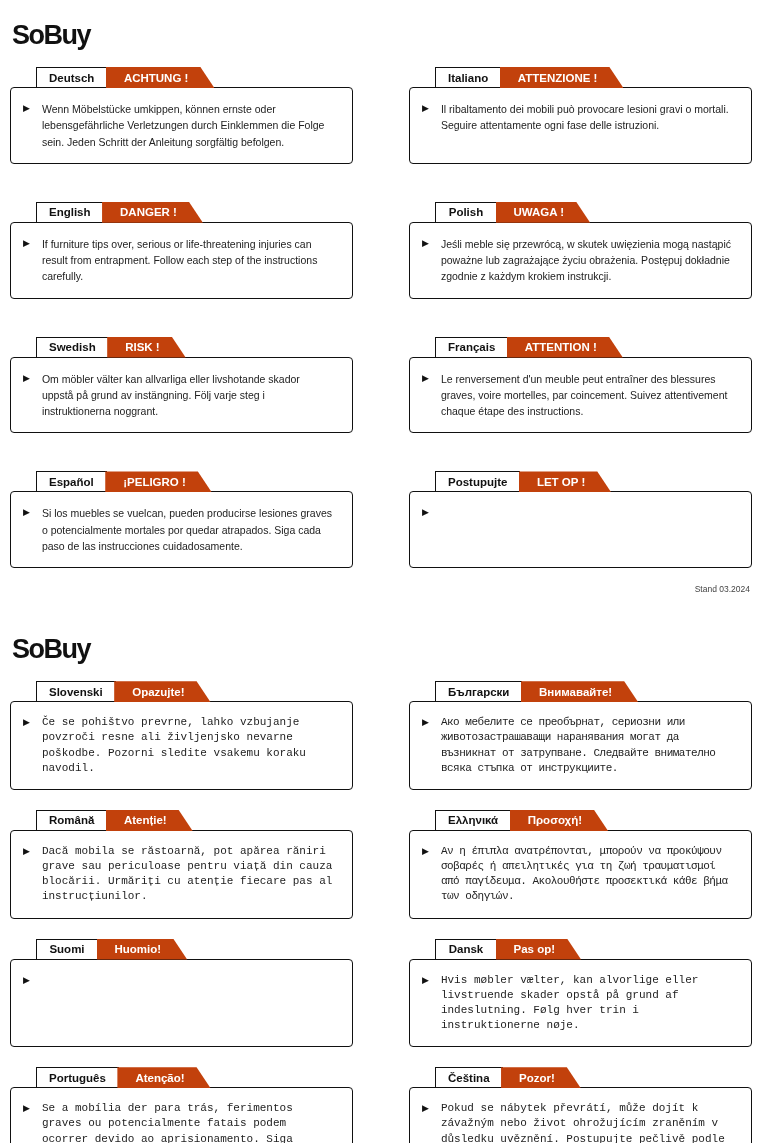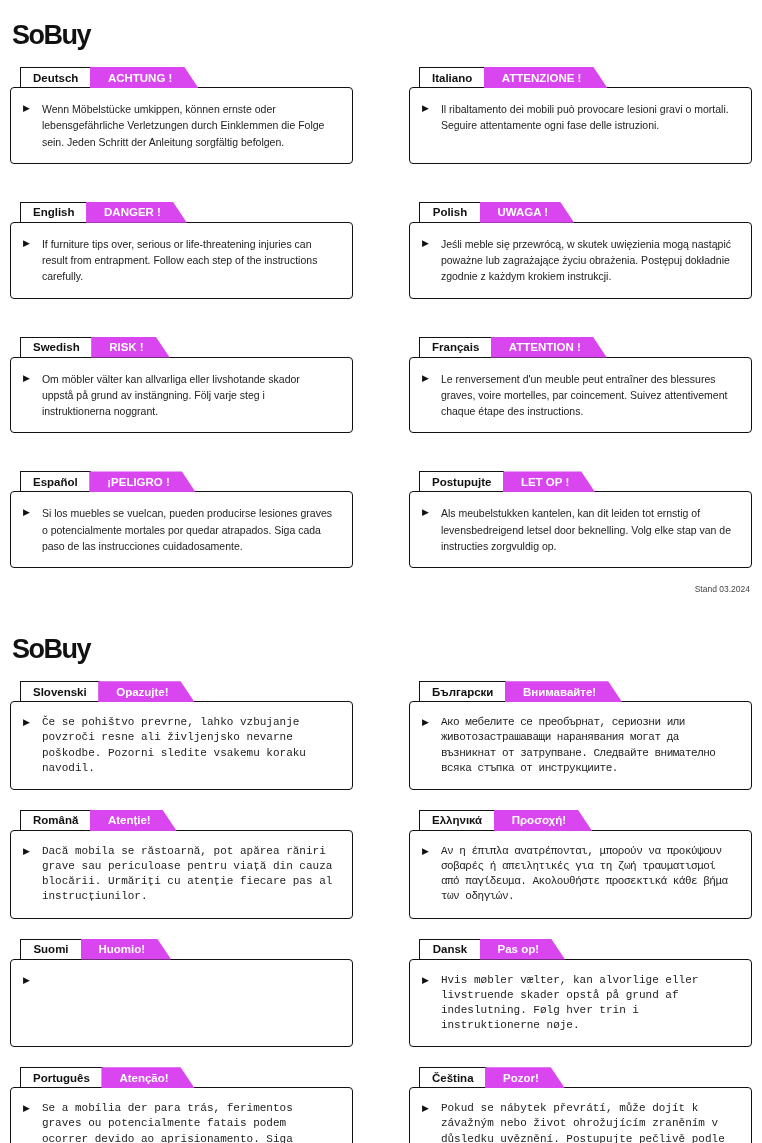--- a/index.html
+++ b/index.html
@@ -39,39 +39,39 @@
     row-gap: 20px;
   }
   .block {
     display: flex;
     flex-direction: column;
   }
   .tabs {
     display: flex;
     align-items: stretch;
     height: 21px;
-    margin-left: 10px;
+    margin-left: 26px;
     position: relative;
     z-index: 2;
   }
   .lang-tab {
     background: #ffffff;
     border: 1.5px solid #111111;
     font-weight: bold;
     font-size: 11.5px;
     color: #111111;
     min-width: 62px;
     padding: 0 12px;
     display: flex;
     align-items: center;
     justify-content: center;
     box-sizing: border-box;
   }
   .warn-tab {
-    background: #d946ef;
+    background: #c2410c;
     color: #ffffff;
     font-weight: bold;
     font-size: 11.5px;
     padding: 0 26px 0 18px;
     display: flex;
     align-items: center;
     justify-content: center;
     margin-left: -1.5px;
     clip-path: polygon(0 0, calc(100% - 14px) 0, 100% 100%, 0 100%);
     min-width: 70px;
@@ -234,21 +234,20 @@
       <div class="tabs">
         <div class="lang-tab">
             <span>Postupujte</span>
           </div>
         <div class="warn-tab">
             <span>LET OP !</span>
           </div>
       </div>
       <div class="box">
         <span class="bullet">▶</span>
-        <p class="warn-text">Als meubelstukken kantelen, kan dit leiden tot ernstig of levensbedreigend letsel door beknelling. Volg elke stap van de instructies zorgvuldig op.</p>
       </div>
     </div>
 
   </div>
 
   <div class="footer">Stand 03.2024</div>
 </div>
 
 <div class="page page-2">
   <div class="logo">SoBuy</div>

